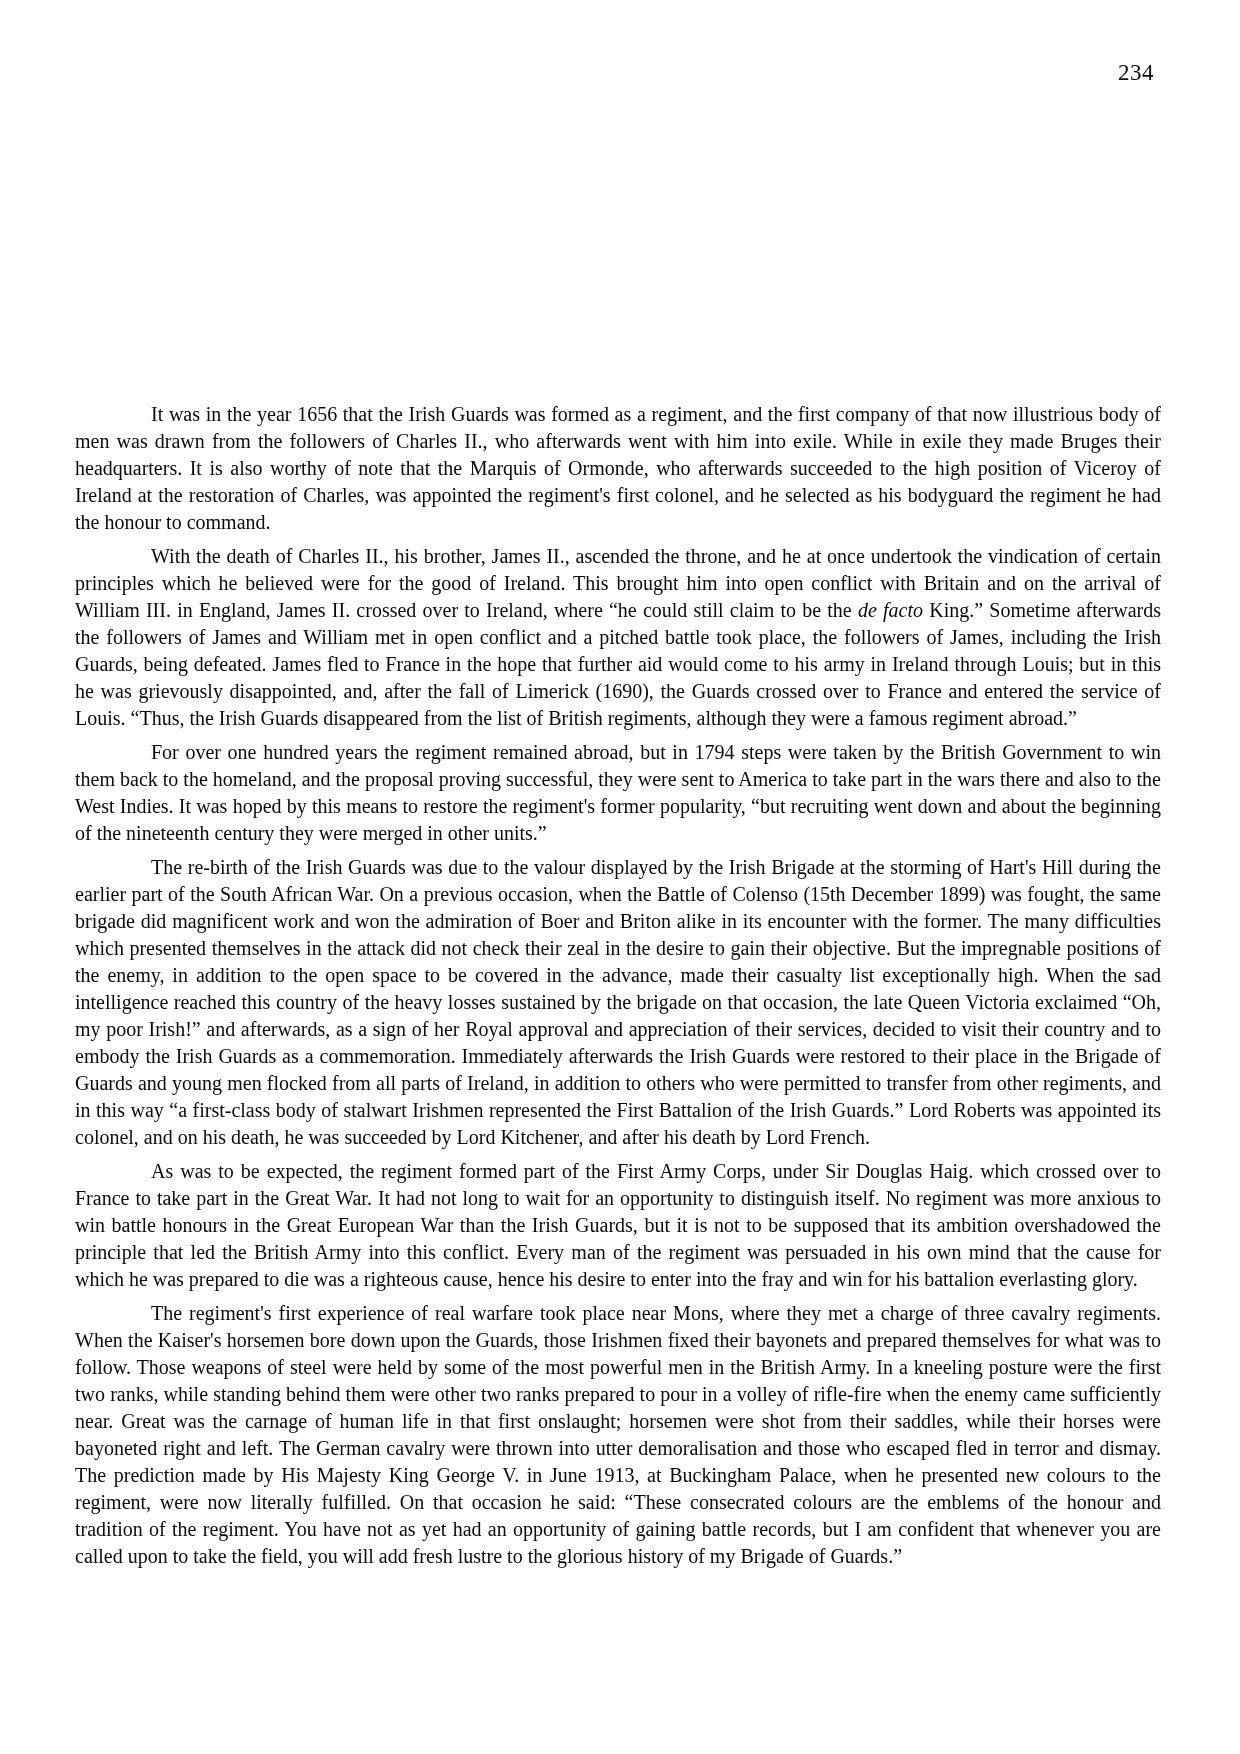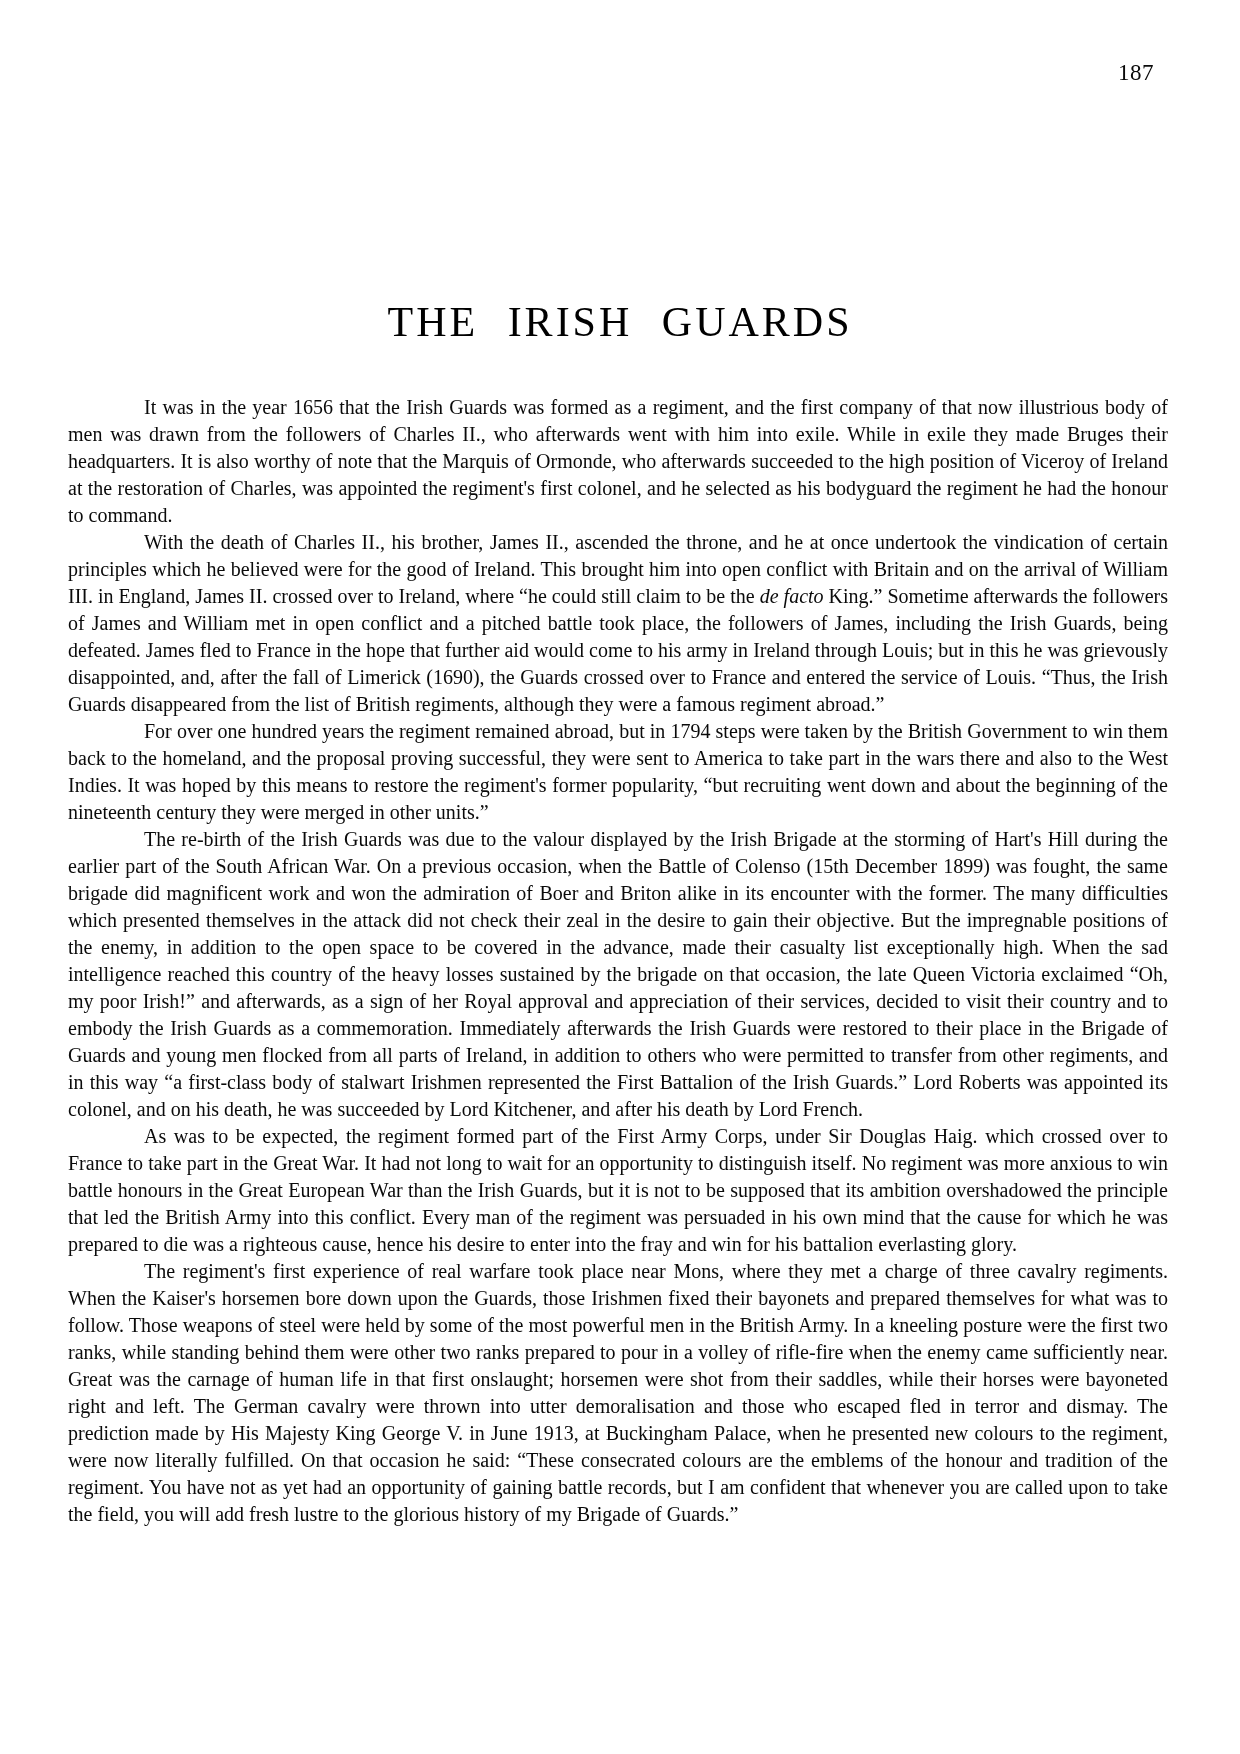--- a/index.html
+++ b/index.html
@@ -42,35 +42,34 @@
     position: absolute;
     top: 394px;
     left: 68px;
     width: 1100px;
     font-size: 20px;
     line-height: 27px;
     text-align: justify;
     text-justify: inter-word;
   }
   .para {
-    margin: 0;
+    margin: 7px;
     padding: 0;
     text-indent: 76px;
   }
   .para em {
   }
 </style>
 </head>
 <body>
 
 <div class="page">
 
-  <div class="page-number">187</div>
+  <div class="page-number">234</div>
 
-  <h1 class="title">THE IRISH GUARDS</h1>
 
   <div class="body-text">
 
     <p class="para"><span>It was in the year 1656 that the Irish Guards was formed as a regiment, and the first company of that now illustrious body of men was drawn from the followers of Charles II., who afterwards went with him into exile. While in exile they made Bruges their headquarters. It is also worthy of note that the Marquis of Ormonde, who afterwards succeeded to the high position of Viceroy of Ireland at the restoration of Charles, was appointed the regiment's first colonel, and he selected as his bodyguard the regiment he had the honour to command.</span></p>
 
     <p class="para"><span>With the death of Charles II., his brother, James II., ascended the throne, and he at once undertook the vindication of certain principles which he believed were for the good of Ireland. This brought him into open conflict with Britain and on the arrival of William III. in England, James II. crossed over to Ireland, where “he could still claim to be the </span><em>de facto</em><span> King.” Sometime afterwards the followers of James and William met in open conflict and a pitched battle took place, the followers of James, including the Irish Guards, being defeated. James fled to France in the hope that further aid would come to his army in Ireland through Louis; but in this he was grievously disappointed, and, after the fall of Limerick (1690), the Guards crossed over to France and entered the service of Louis. “Thus, the Irish Guards disappeared from the list of British regiments, although they were a famous regiment abroad.”</span></p>
 
     <p class="para"><span>For over one hundred years the regiment remained abroad, but in 1794 steps were taken by the British Government to win them back to the homeland, and the proposal proving successful, they were sent to America to take part in the wars there and also to the West Indies. It was hoped by this means to restore the regiment's former popularity, “but recruiting went down and about the beginning of the nineteenth century they were merged in other units.”</span></p>
 
     <p class="para"><span>The re-birth of the Irish Guards was due to the valour displayed by the Irish Brigade at the storming of Hart's Hill during the earlier part of the South African War. On a previous occasion, when the Battle of Colenso (15th December 1899) was fought, the same brigade did magnificent work and won the admiration of Boer and Briton alike in its encounter with the former. The many difficulties which presented themselves in the attack did not check their zeal in the desire to gain their objective. But the impregnable positions of the enemy, in addition to the open space to be covered in the advance, made their casualty list exceptionally high. When the sad intelligence reached this country of the heavy losses sustained by the brigade on that occasion, the late Queen Victoria exclaimed “Oh, my poor Irish!” and afterwards, as a sign of her Royal approval and appreciation of their services, decided to visit their country and to embody the Irish Guards as a commemoration. Immediately afterwards the Irish Guards were restored to their place in the Brigade of Guards and young men flocked from all parts of Ireland, in addition to others who were permitted to transfer from other regiments, and in this way “a first-class body of stalwart Irishmen represented the First Battalion of the Irish Guards.” Lord Roberts was appointed its colonel, and on his death, he was succeeded by Lord Kitchener, and after his death by Lord French.</span></p>

